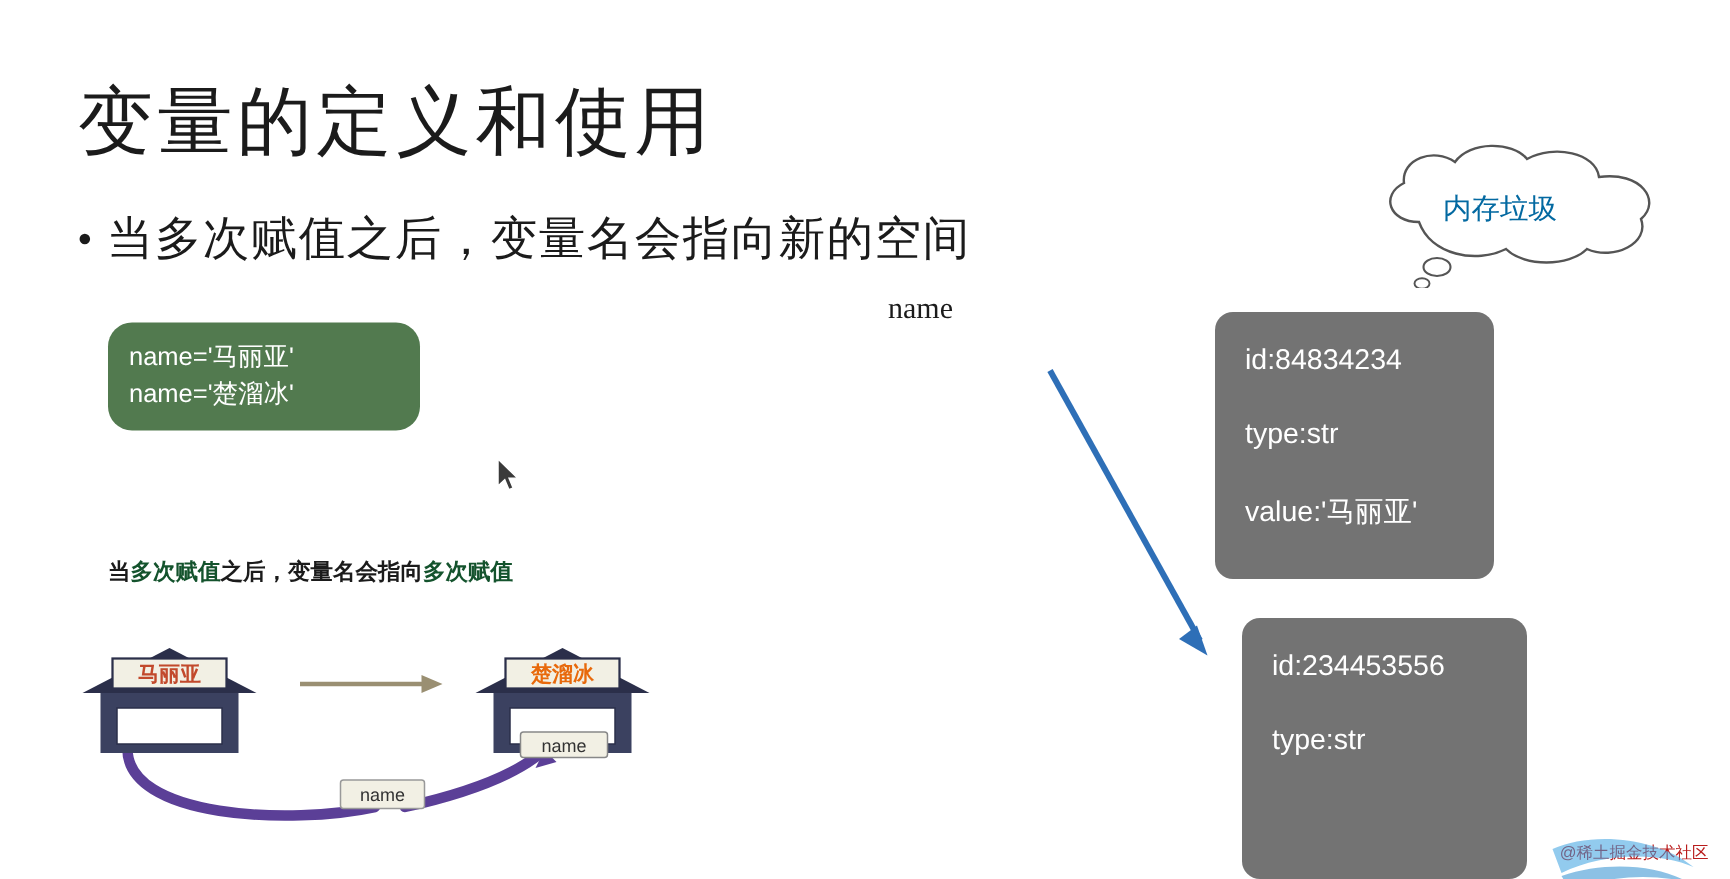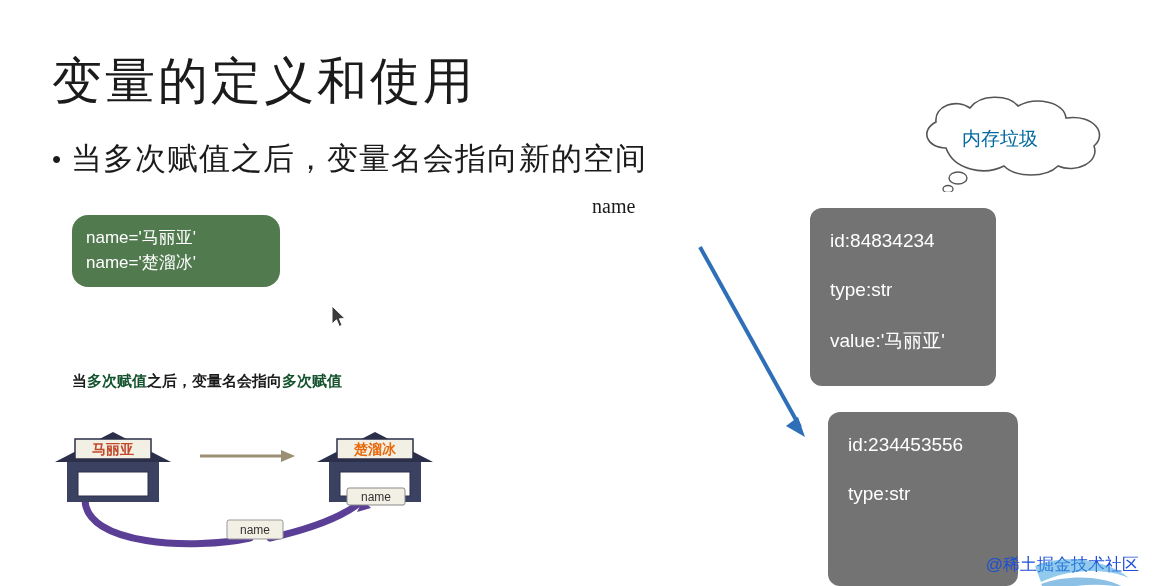--- a/index.html
+++ b/index.html
@@ -167,22 +167,22 @@
     left: 0; top: 0;
     width: 1153px; height: 586px;
     pointer-events: none;
   }
 
   
   #watermark {
     position: absolute;
     right: 14px;
     bottom: 10px;
-    font-size: 17px;
-    color: #1d4ed8;
+    font-size: 11px;
+    color: #b91c1c;
     white-space: nowrap;
     font-family: "Liberation Sans", sans-serif;
   }
   #watermark-logo {
     position: absolute;
     right: 8px;
     bottom: -22px;
     width: 120px;
     height: 60px;
     opacity: 0.55;

